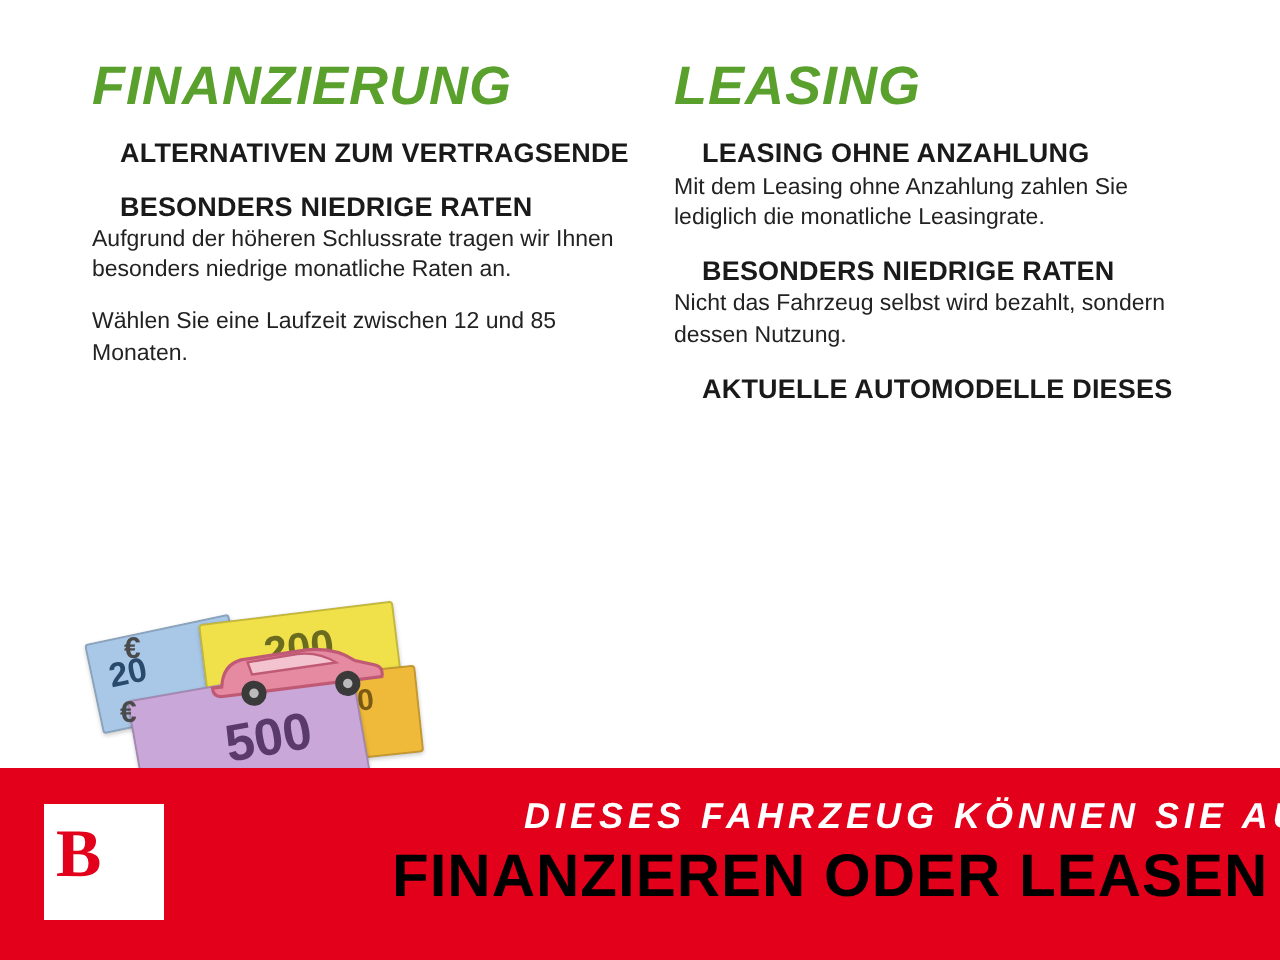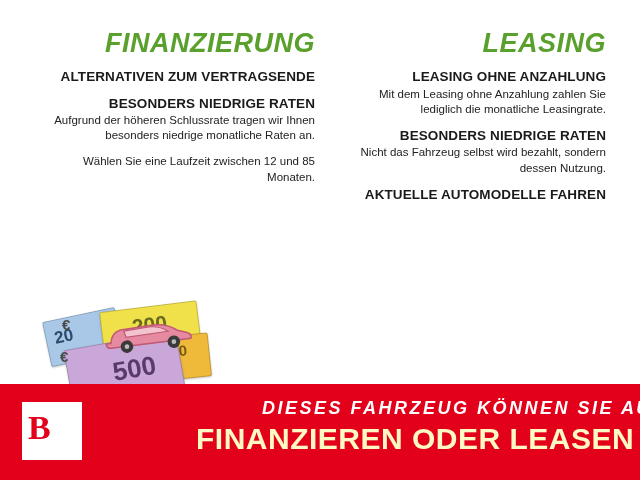--- a/index.html
+++ b/index.html
@@ -13,21 +13,20 @@
     position:relative;
     width:640px;height:480px;
     background:#ffffff;
   }
   .columns{
     position:absolute;
     left:46px; top:30px;
     width:560px;
     display:flex;
     gap:22px;
-    text-align:right;
   }
   .col{width:272px;}
   .col-title{
     font-size:27px;
     font-weight:bold;
     font-style:italic;
     color:#5aa02c;
     letter-spacing:0.5px;
     margin:0 0 12px 0;
     line-height:1;
@@ -114,21 +113,21 @@
     color:#ffffff;
     font-size:18px;
     font-weight:bold;
     font-style:italic;
     letter-spacing:2.5px;
     white-space:nowrap;
   }
   .banner-line2{
     position:absolute;
     left:196px; top:38px;
-    color:#fef9c3;
+    color:#000000;
     font-size:30px;
     font-weight:bold;
     letter-spacing:0.5px;
     white-space:nowrap;
   }
   .logo{
     position:absolute;
     left:22px; top:18px;
     width:60px; height:58px;
     background:#ffffff;
@@ -173,21 +172,21 @@
         <p class="block-head">LEASING OHNE ANZAHLUNG</p>
         <p class="block-body">Mit dem Leasing ohne Anzahlung zahlen Sie lediglich die monatliche Leasingrate.</p>
       </div>
       <div class="block">
         <p class="block-head">BESONDERS NIEDRIGE RATEN</p>
         <p class="block-body">Nicht das Fahrzeug selbst wird bezahlt, sondern dessen Nutzung.</p>
       </div>
       <div class="block">
       </div>
       <div class="block">
-        <p class="block-head">AKTUELLE AUTOMODELLE FAHREN</p>
+        <p class="block-head">AKTUELLE AUTOMODELLE DIESES</p>
       </div>
     </div>
 
   </div>
 
   <div class="illustration">
     <div class="note note-20">
       <span class="num">20</span>
     </div>
     <div class="note note-200">

